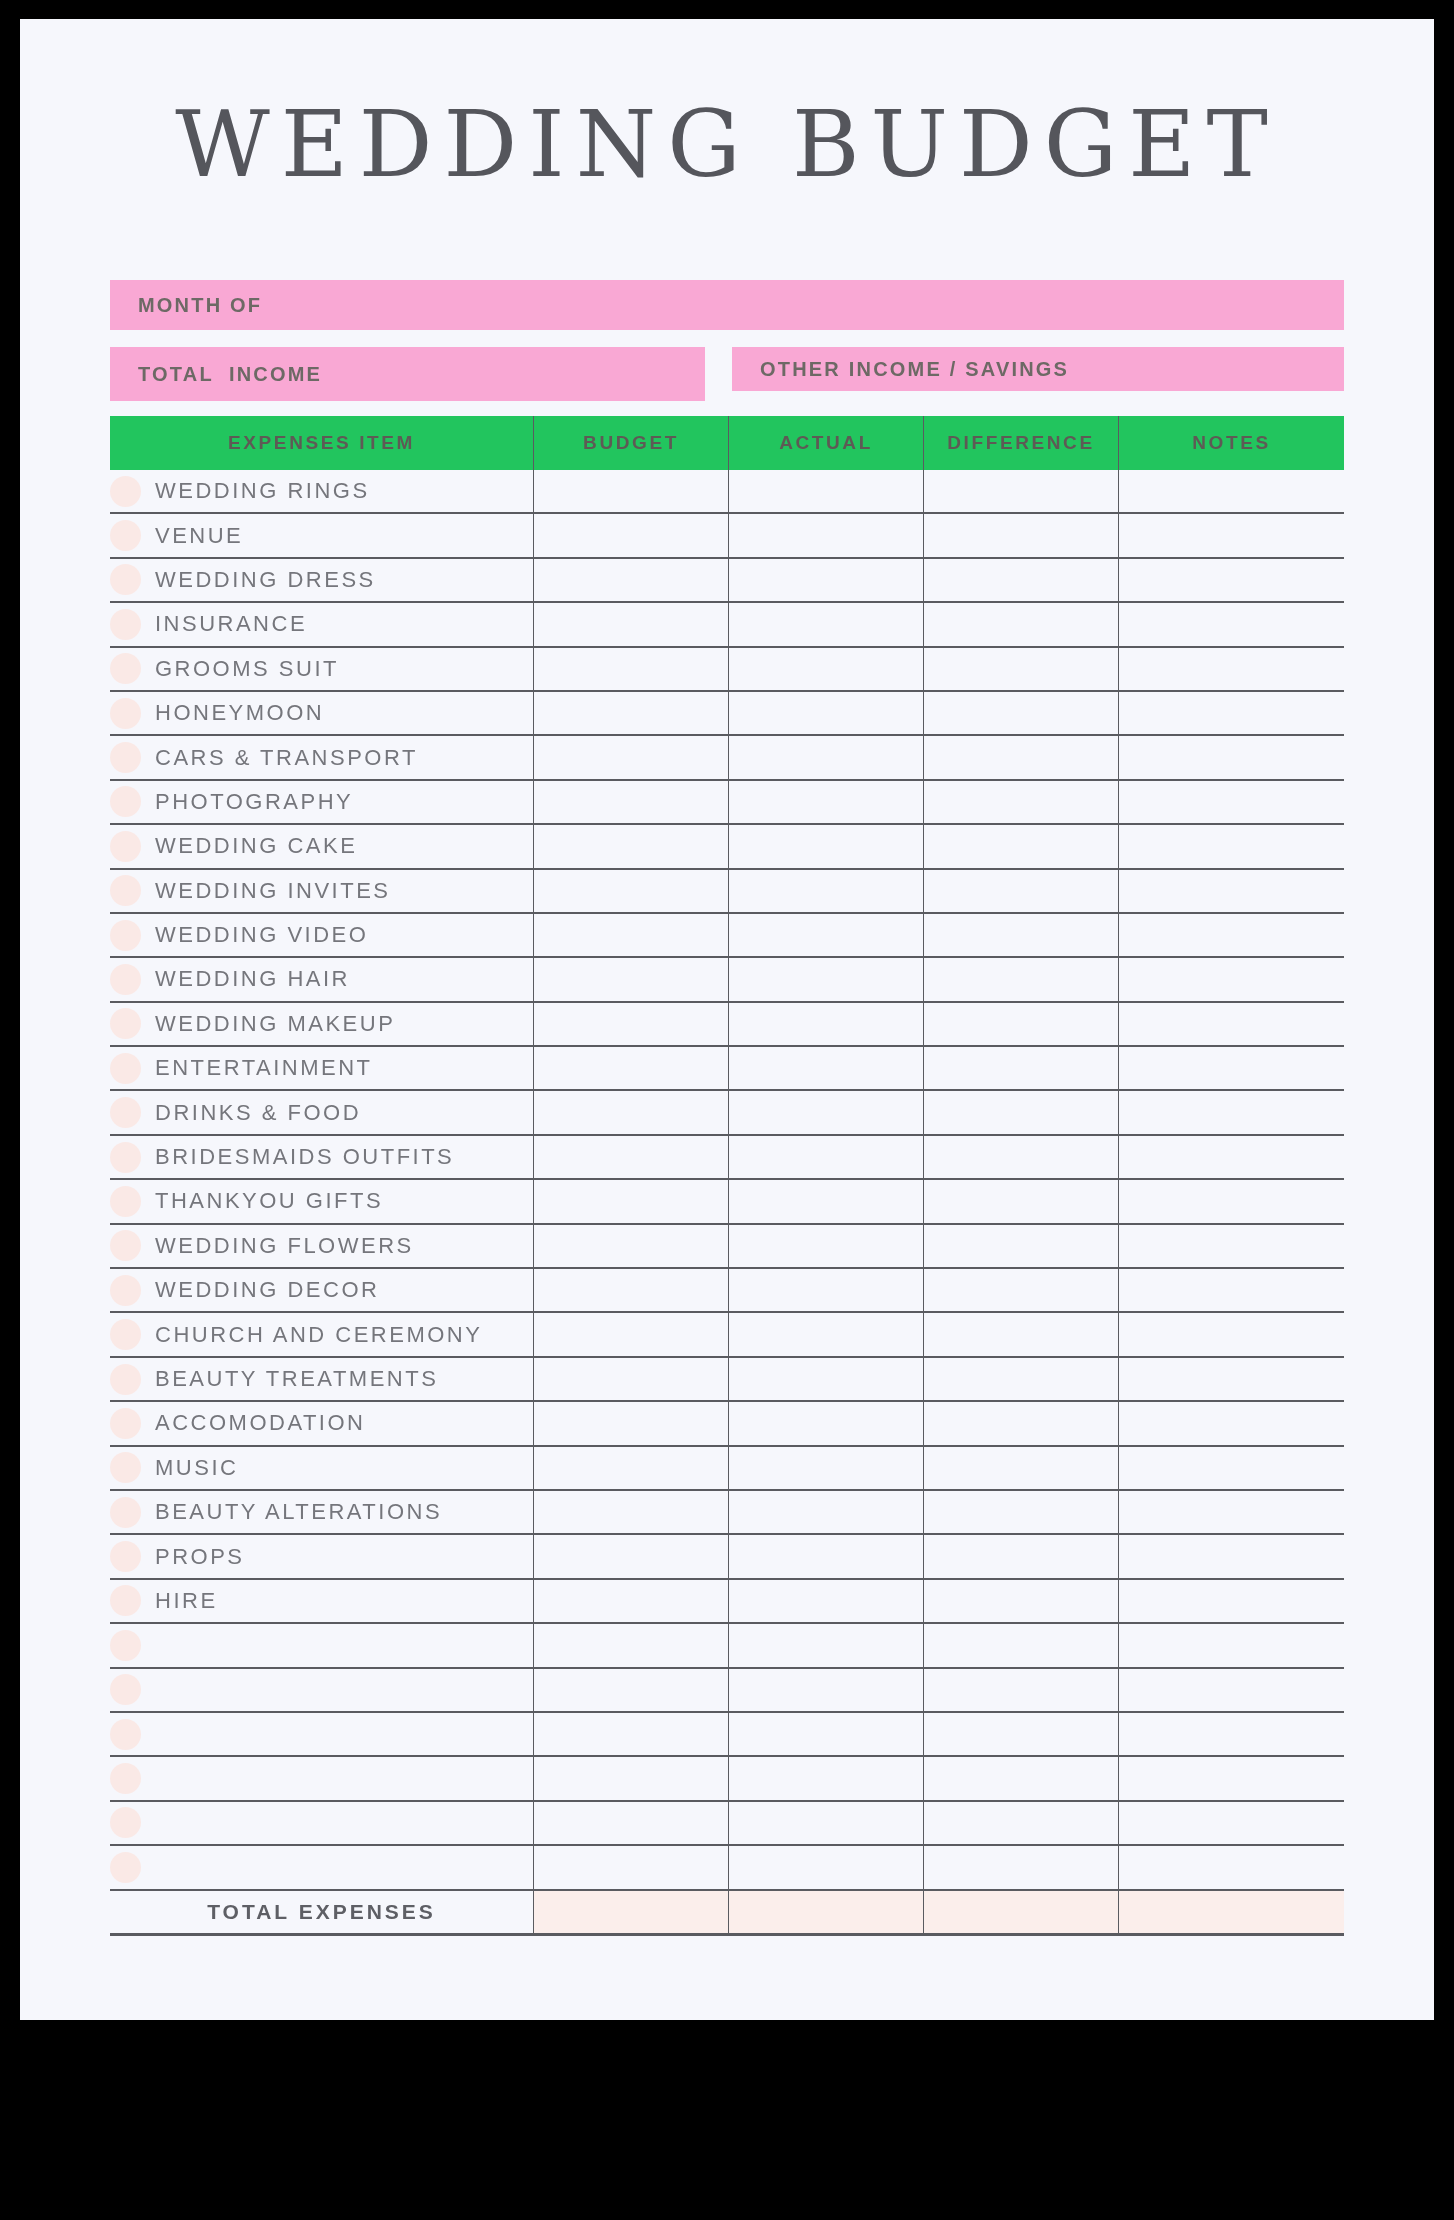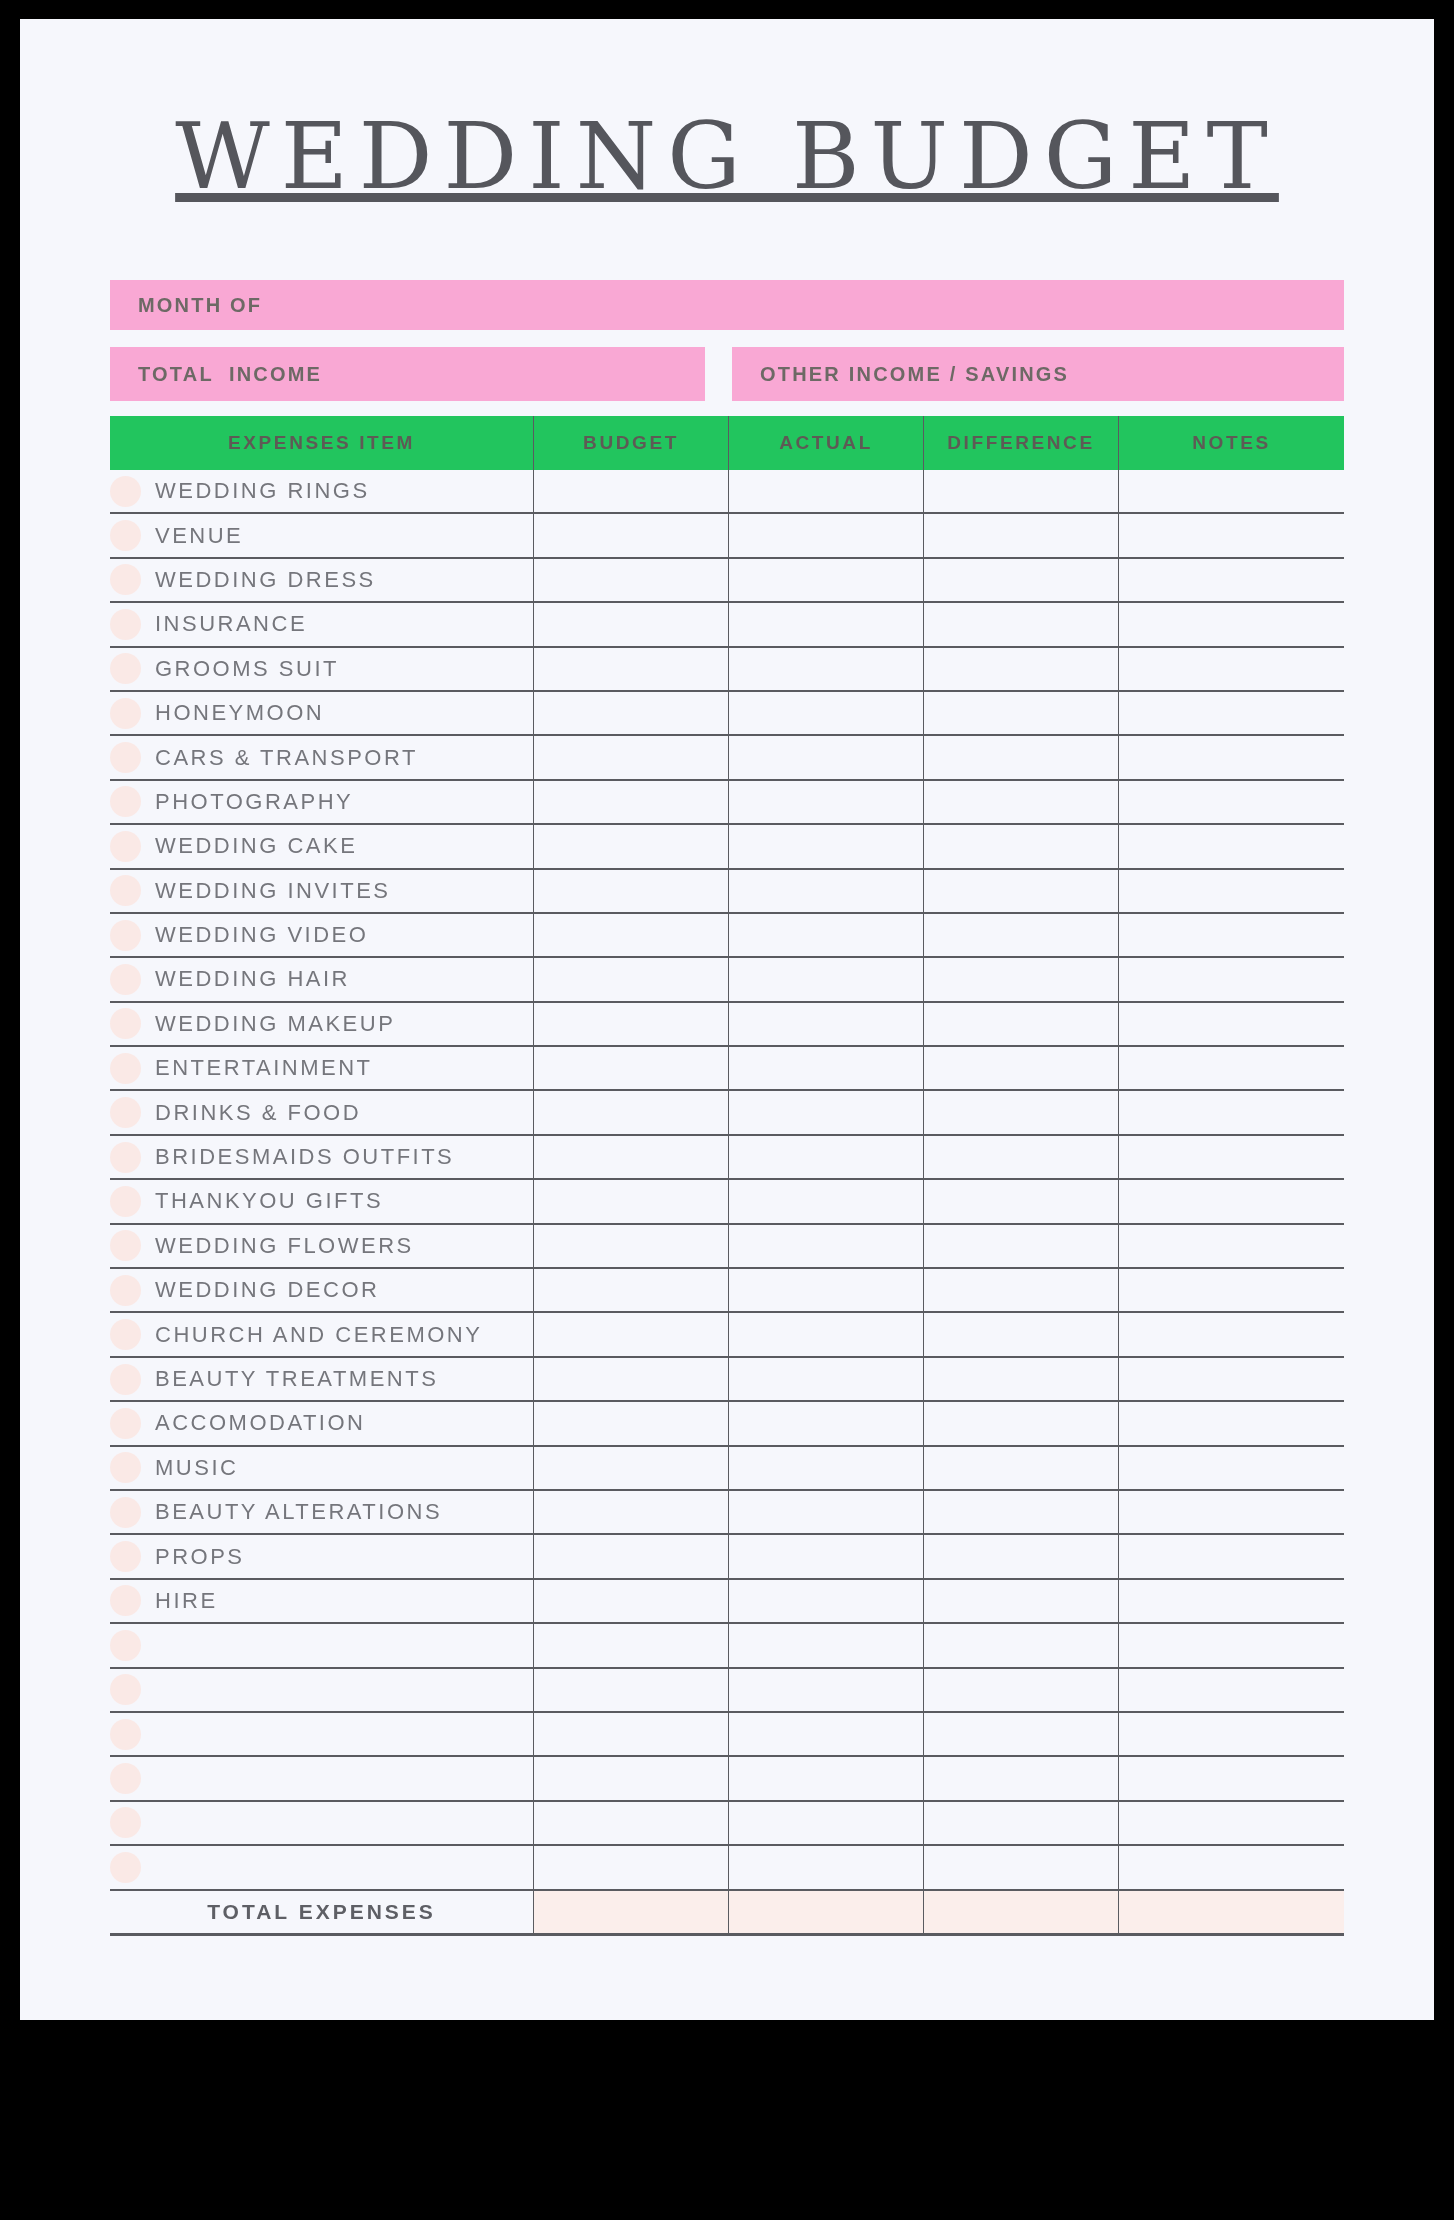--- a/index.html
+++ b/index.html
@@ -7,36 +7,36 @@
   body {
     width:1454px; height:2220px; position:relative;
     font-family:"Liberation Sans", sans-serif;
     overflow:hidden;
   }
   .page {
     position:absolute; left:20px; top:19px; width:1414px; height:2001px;
     background:#f6f7fc;
   }
   .title {
-    position:absolute; top:88px; left:0; width:100%;
+    position:absolute; top:76px; left:0; width:100%;
     text-align:center;
     font-family:"DejaVu Serif", serif;
     font-size:92px; line-height:100px; letter-spacing:11px;
-    color:#55565c; font-weight:500;text-decoration:underline;
+    color:#55565c; font-weight:500;
   }
   .bar {
     position:absolute; background:#f9a8d4;
     display:flex; align-items:center;
     padding-left:28px;
     font-weight:600; font-size:20px; letter-spacing:2.2px;
     color:#6d6965; white-space:pre;
   }
   .bar-month  { left:90px;  top:261px; width:1234px; height:50px; }
   .bar-income { left:90px;  top:328px; width:595px;  height:54px; }
-  .bar-other  { left:712px; top:328px; width:612px;  height:54px; }
+  .bar-other  { left:712px; top:328px; width:612px;  height:44px; }
 
   .table { position:absolute; left:90px; top:397px; width:1234px; }
   .thead { display:flex; height:54px; background:#22c55e; }
   .cell  { height:100%; }
   .c1 { width:423px; }
   .c2 { width:195px; }
   .c3 { width:195px; }
   .c4 { width:195px; }
   .c5 { width:226px; }
   .c2,.c3,.c4,.c5 { border-left:1.5px solid #5a5b60; }

